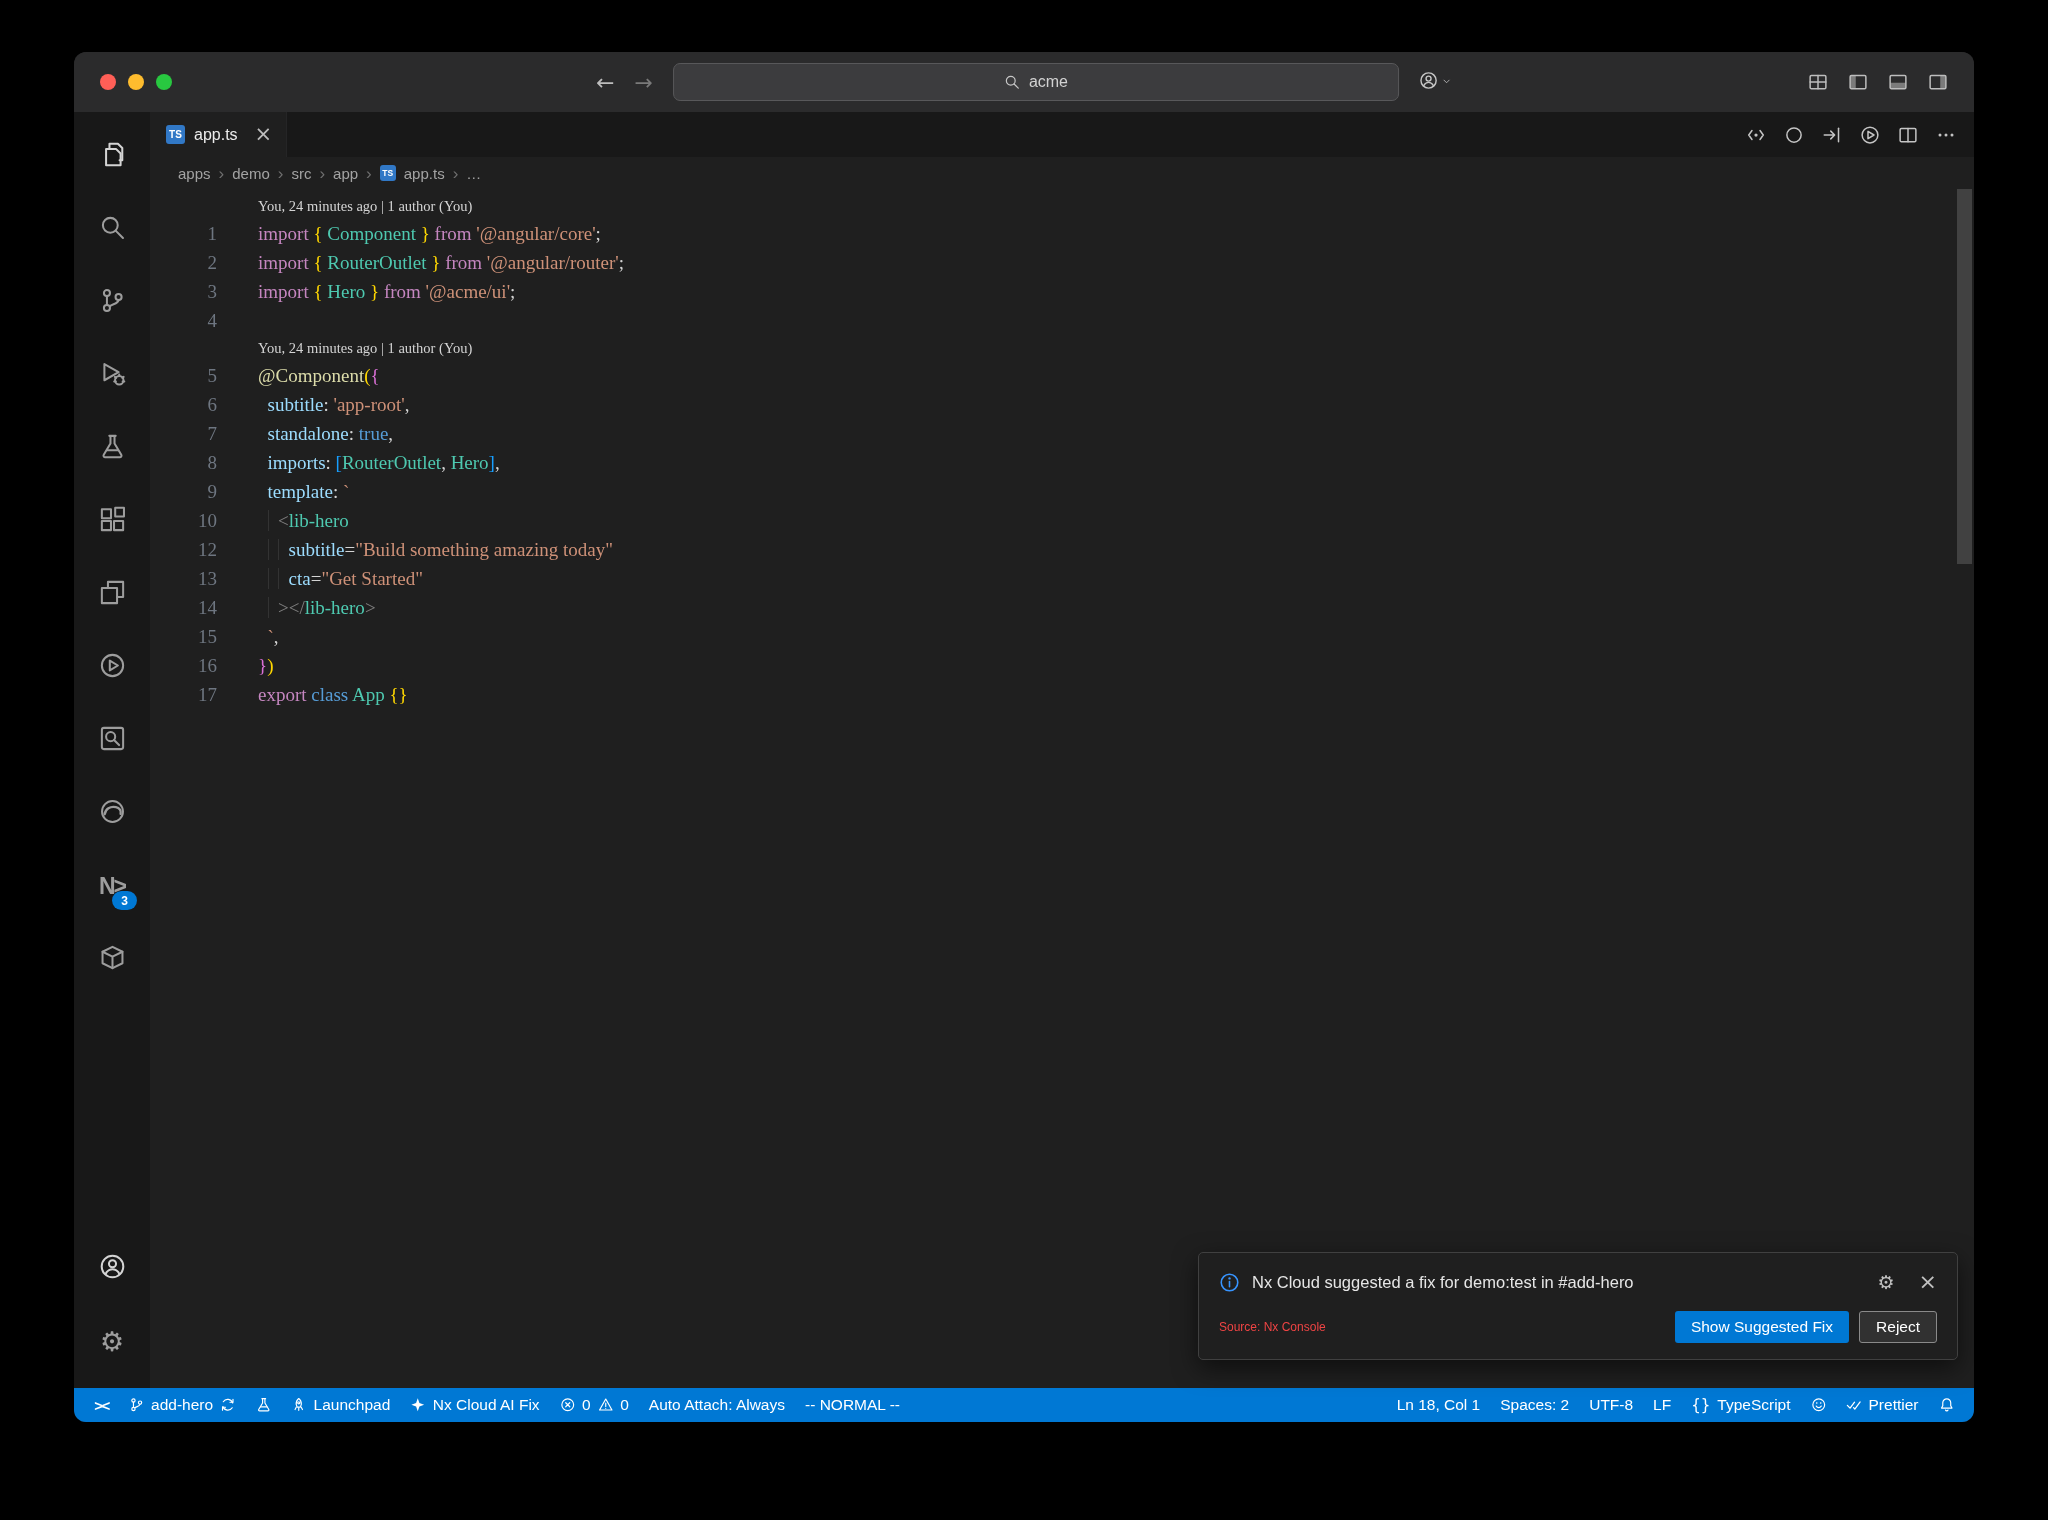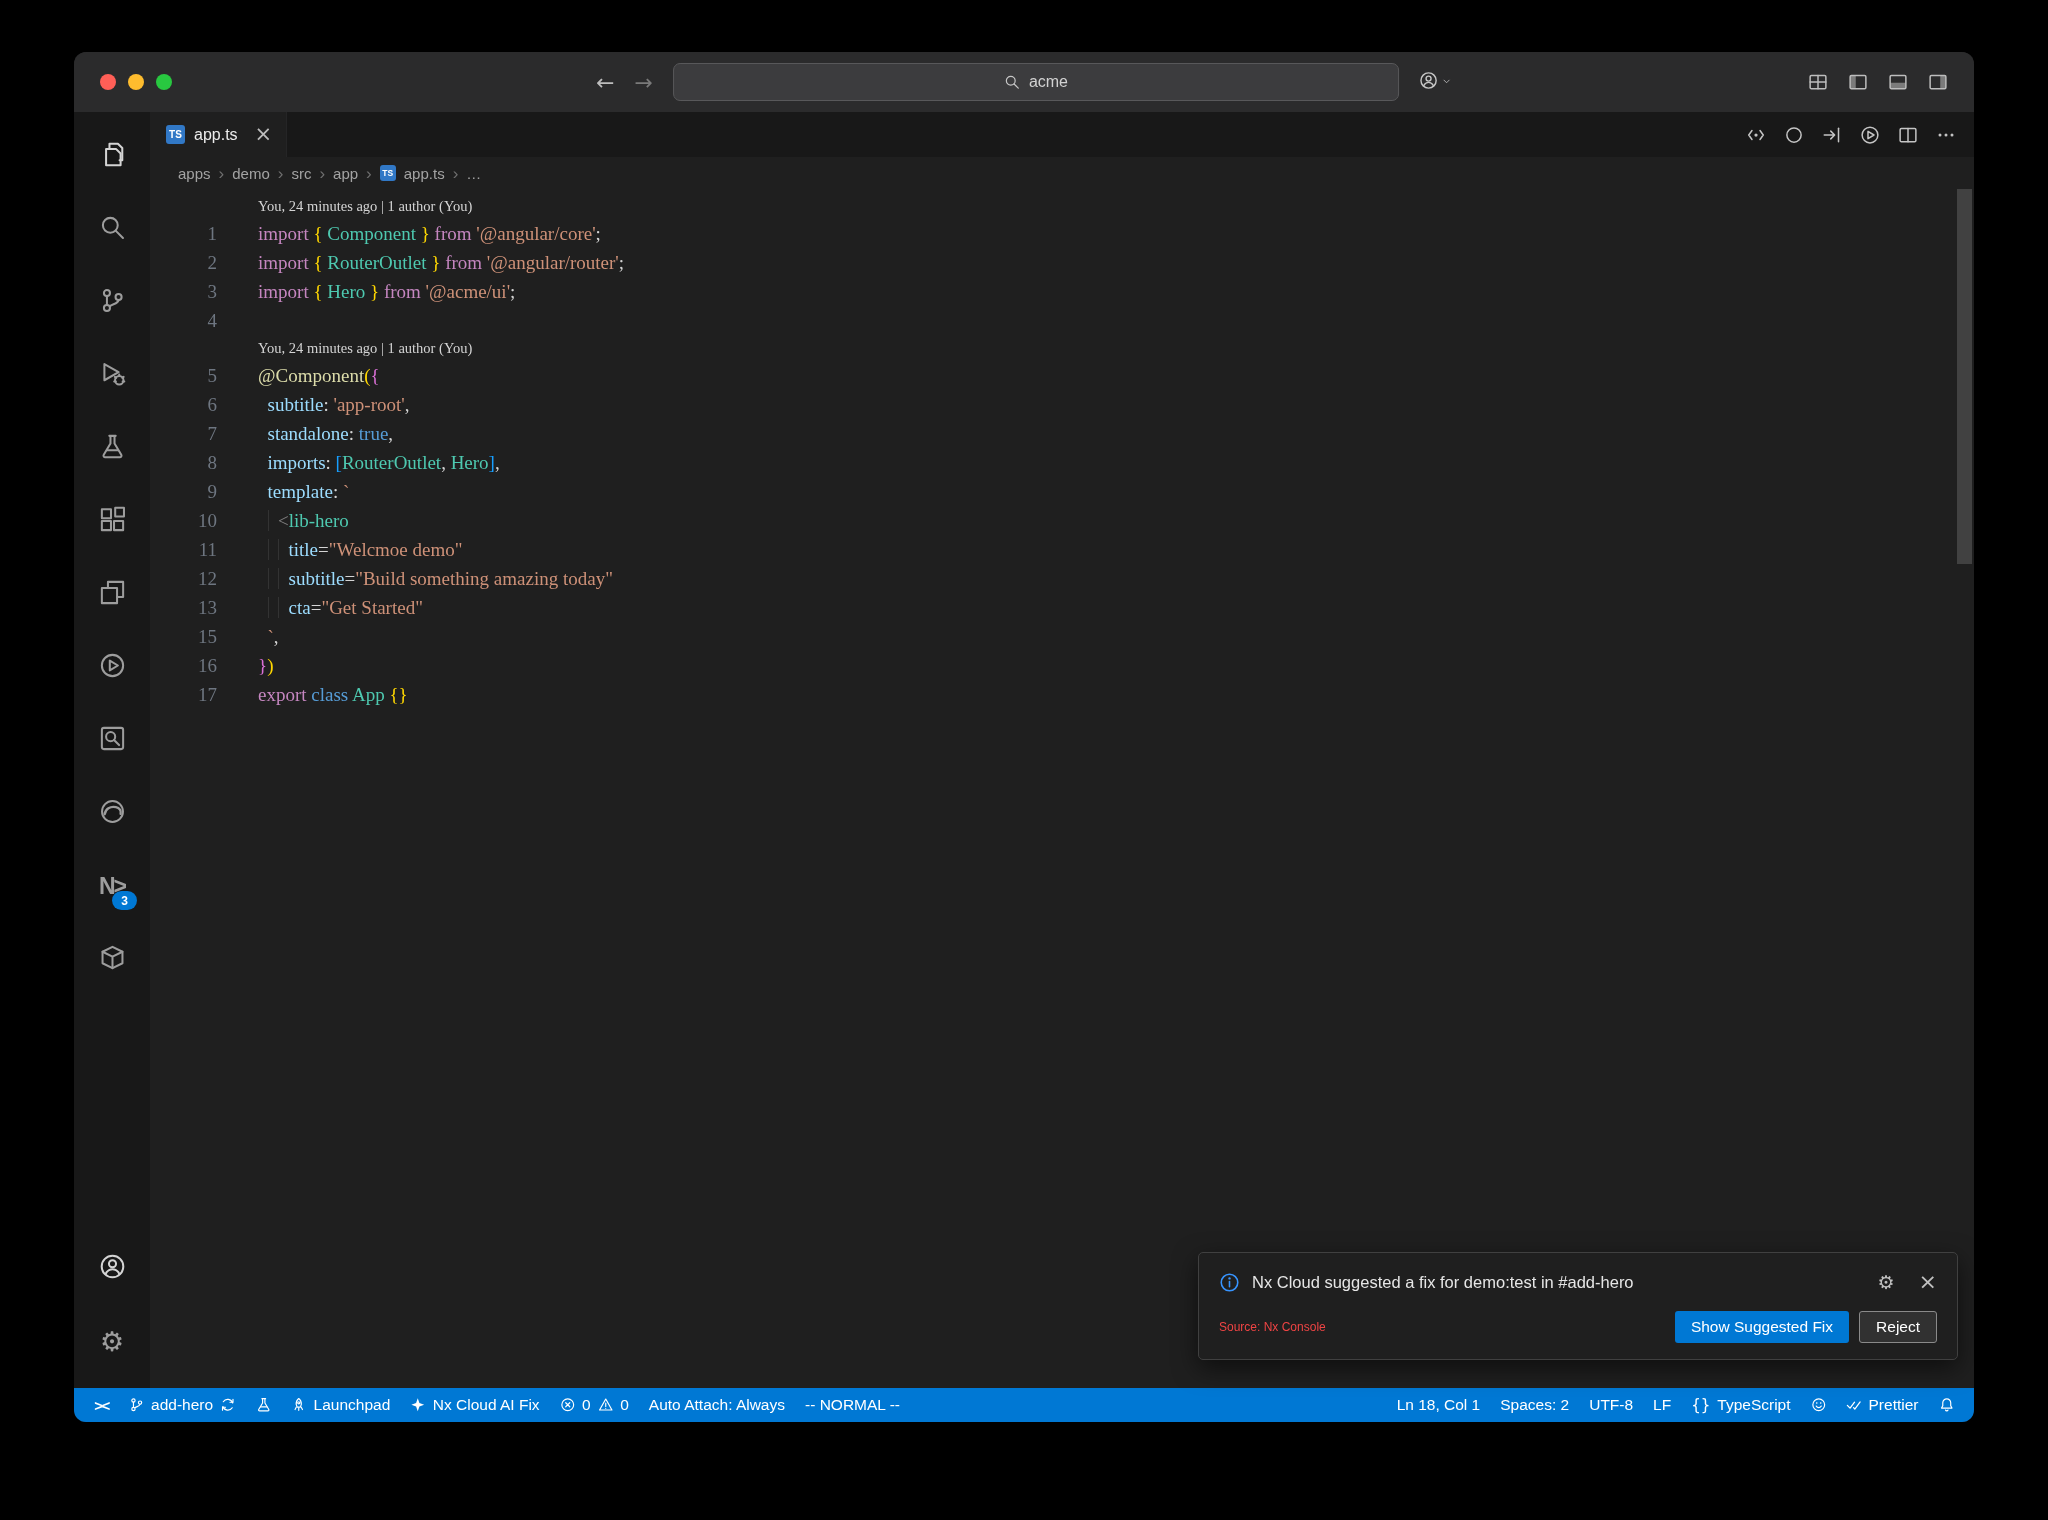--- a/index.html
+++ b/index.html
@@ -336,23 +336,23 @@
             <div class="row code"><span class="gutter">2</span><span class="ltext"><span class="tok-kw">import </span><span class="tok-b1">{ </span><span class="tok-ty">RouterOutlet</span><span class="tok-b1"> }</span><span class="tok-kw"> from </span><span class="tok-st">'@angular/router'</span><span class="tok-fg">;</span></span></div>
             <div class="row code"><span class="gutter">3</span><span class="ltext"><span class="tok-kw">import </span><span class="tok-b1">{ </span><span class="tok-ty">Hero</span><span class="tok-b1"> }</span><span class="tok-kw"> from </span><span class="tok-st">'@acme/ui'</span><span class="tok-fg">;</span></span></div>
             <div class="row code"><span class="gutter">4</span><span class="ltext"></span></div>
             <div class="row lens"><span class="gutter"></span><span class="ltext">You, 24 minutes ago | 1 author (You)</span></div>
             <div class="row code"><span class="gutter">5</span><span class="ltext"><span class="tok-dec">@Component</span><span class="tok-b1">(</span><span class="tok-b2">{</span></span></div>
             <div class="row code"><span class="gutter">6</span><span class="ltext"><span class="tok-fg">  </span><span class="tok-pr">subtitle</span><span class="tok-fg">: </span><span class="tok-st">'app-root'</span><span class="tok-fg">,</span></span></div>
             <div class="row code"><span class="gutter">7</span><span class="ltext"><span class="tok-fg">  </span><span class="tok-pr">standalone</span><span class="tok-fg">: </span><span class="tok-cn">true</span><span class="tok-fg">,</span></span></div>
             <div class="row code"><span class="gutter">8</span><span class="ltext"><span class="tok-fg">  </span><span class="tok-pr">imports</span><span class="tok-fg">: </span><span class="tok-b3">[</span><span class="tok-ty">RouterOutlet</span><span class="tok-fg">, </span><span class="tok-ty">Hero</span><span class="tok-b3">]</span><span class="tok-fg">,</span></span></div>
             <div class="row code"><span class="gutter">9</span><span class="ltext"><span class="tok-fg">  </span><span class="tok-pr">template</span><span class="tok-fg">: </span><span class="tok-st">`</span></span></div>
             <div class="row code"><span class="gutter">10</span><span class="ltext"><span class="tok-fg">  </span><span class="tok-ig">  </span><span class="tok-tp">&lt;</span><span class="tok-tg">lib-hero</span></span></div>
-            <div class="row code"><span class="gutter">11</span><span class="ltext"><span class="tok-fg">  </span><span class="tok-ig">  </span><span class="tok-ig">  </span><span class="tok-pr">title</span><span class="tok-fg">=</span><span class="tok-st">"Welcmoe demo"</span></span></div>
             <div class="row code"><span class="gutter">12</span><span class="ltext"><span class="tok-fg">  </span><span class="tok-ig">  </span><span class="tok-ig">  </span><span class="tok-pr">subtitle</span><span class="tok-fg">=</span><span class="tok-st">"Build something amazing today"</span></span></div>
             <div class="row code"><span class="gutter">13</span><span class="ltext"><span class="tok-fg">  </span><span class="tok-ig">  </span><span class="tok-ig">  </span><span class="tok-pr">cta</span><span class="tok-fg">=</span><span class="tok-st">"Get Started"</span></span></div>
+            <div class="row code"><span class="gutter">14</span><span class="ltext"><span class="tok-fg">  </span><span class="tok-ig">  </span><span class="tok-tp">&gt;&lt;/</span><span class="tok-tg">lib-hero</span><span class="tok-tp">&gt;</span></span></div>
             <div class="row code"><span class="gutter">15</span><span class="ltext"><span class="tok-fg">  </span><span class="tok-st">`</span><span class="tok-fg">,</span></span></div>
             <div class="row code"><span class="gutter">16</span><span class="ltext"><span class="tok-b2">}</span><span class="tok-b1">)</span></span></div>
             <div class="row code"><span class="gutter">17</span><span class="ltext"><span class="tok-kw">export </span><span class="tok-sk">class </span><span class="tok-ty">App</span><span class="tok-fg"> </span><span class="tok-b1">{}</span></span></div>
           </div>
         <div class="scroll-thumb"></div>
       </div>
     </div>
   </div>
 
   <footer class="statusbar">

